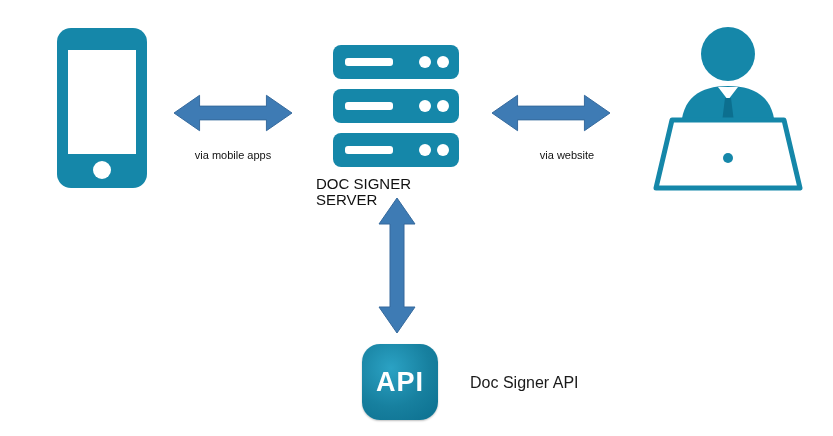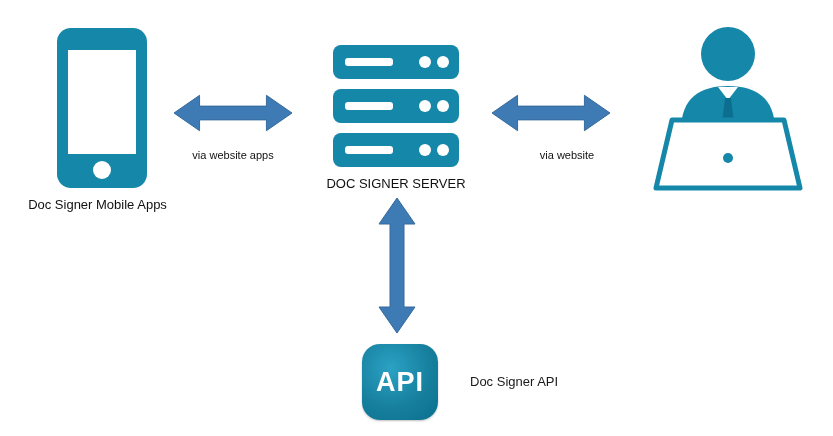--- a/index.html
+++ b/index.html
@@ -6,22 +6,21 @@
   .canvas{
     position:relative;
     width:833px;height:436px;
     background:#ffffff;
     font-family:"Liberation Sans", sans-serif;
     color:#1a1a1a;
     overflow:hidden;
   }
   .abs{position:absolute;}
   .node-label{
-    font-size:13px;
-    text-align:center;
+    font-size:15px;
     color:#111;
     line-height:16px;
   }
   .edge-label{
     font-size:11px;
     text-align:center;
     color:#111;
   }
   .api-badge{
     width:76px;height:76px;
@@ -30,45 +29,44 @@
     display:flex;align-items:center;justify-content:center;
     box-shadow:0 1px 2px rgba(0,0,0,0.25);
   }
   .api-badge span{
     color:#ffffff;
     font-weight:700;
     font-size:27px;
     letter-spacing:1px;
   }
   .api-label{
-    font-size:13px;
+    font-size:16px;
     text-align:left;
   }
   svg{display:block;}
 </style>
 </head>
 <body>
 
 <div class="canvas">
 
   <div class="abs" style="left:57px;top:28px;width:90px;height:160px;">
     <svg width="90" height="160" viewBox="0 0 90 160" aria-hidden="true">
       <rect x="0" y="0" width="90" height="160" rx="14" fill="#1587A9"></rect>
       <rect x="11" y="22" width="68" height="104" fill="#ffffff"></rect>
       <circle cx="45" cy="142" r="9" fill="#ffffff"></circle>
     </svg>
   </div>
-  <div class="abs node-label" style="left:15px;top:197px;width:165px;">Doc Signer Mobile Apps</div>
 
   <div class="abs" style="left:174px;top:93px;width:118px;height:40px;">
     <svg width="118" height="40" viewBox="0 0 120 40" aria-hidden="true">
       <polygon points="0,20 26,2 26,13 94,13 94,2 120,20 94,38 94,27 26,27 26,38" fill="#3E7BB4" stroke="#35699c" stroke-width="1"></polygon>
     </svg>
   </div>
-  <div class="abs edge-label" style="left:174px;top:149px;width:118px;">via website apps</div>
+  <div class="abs edge-label" style="left:174px;top:149px;width:118px;">via mobile apps</div>
 
   <div class="abs" style="left:333px;top:45px;width:126px;height:122px;">
     <svg width="126" height="122" viewBox="0 0 126 122" aria-hidden="true">
       <g fill="#1587A9">
         <rect x="0" y="0" width="126" height="34" rx="8"></rect>
         <rect x="0" y="44" width="126" height="34" rx="8"></rect>
         <rect x="0" y="88" width="126" height="34" rx="8"></rect>
       </g>
       <g fill="#ffffff">
         <rect x="12" y="13" width="48" height="8" rx="3"></rect>

